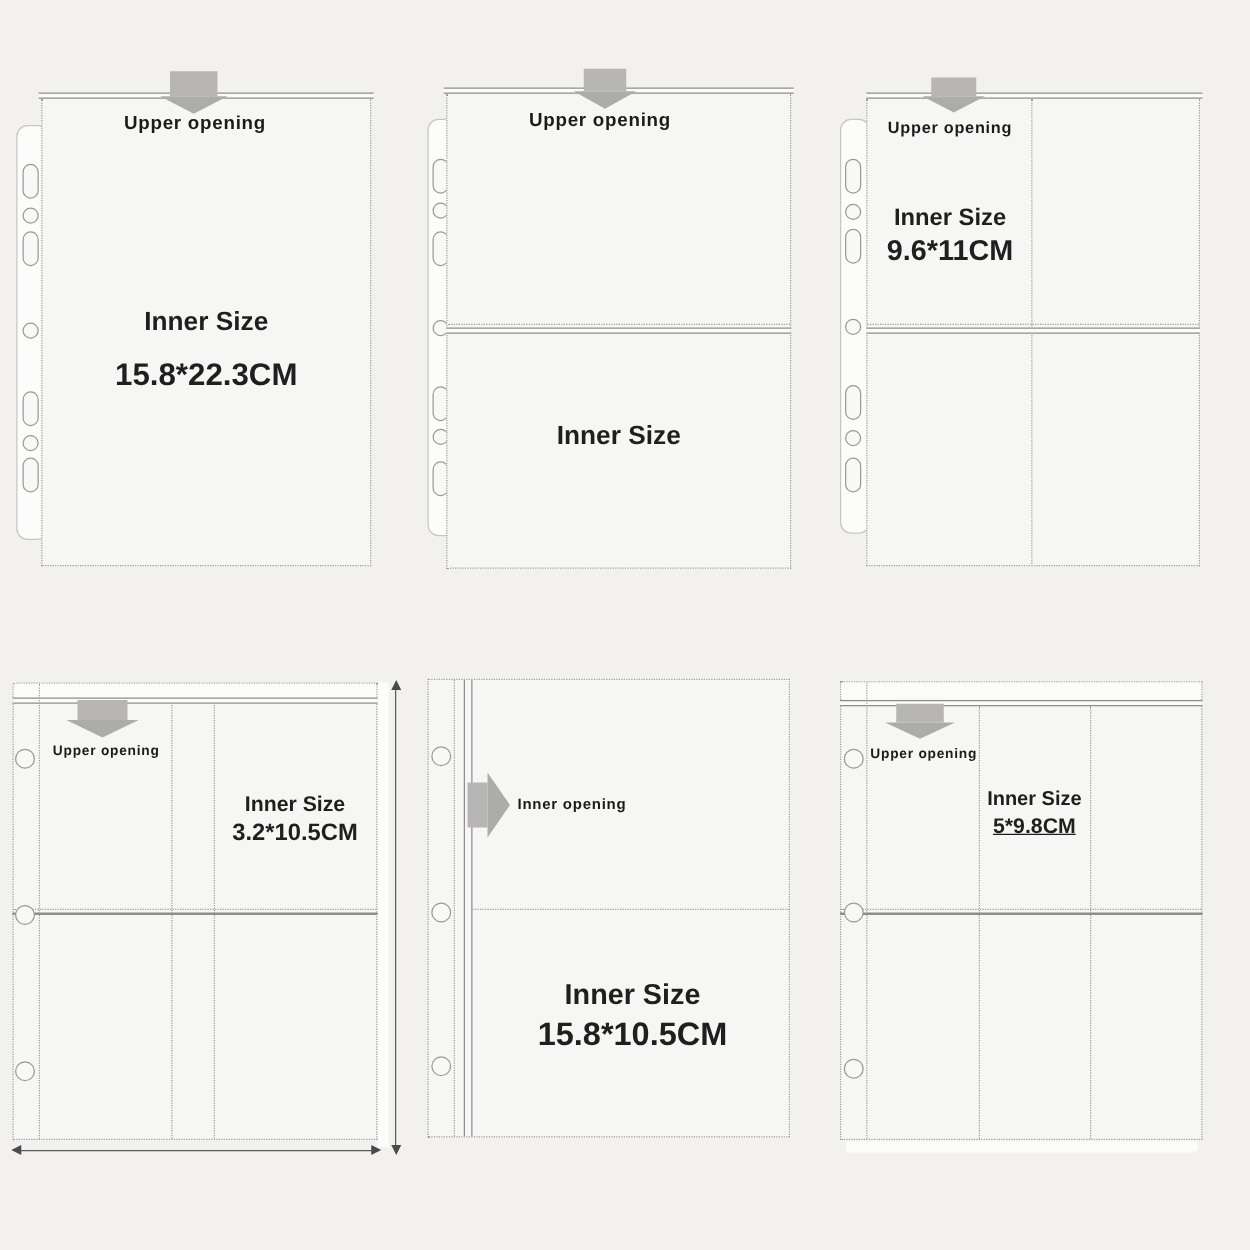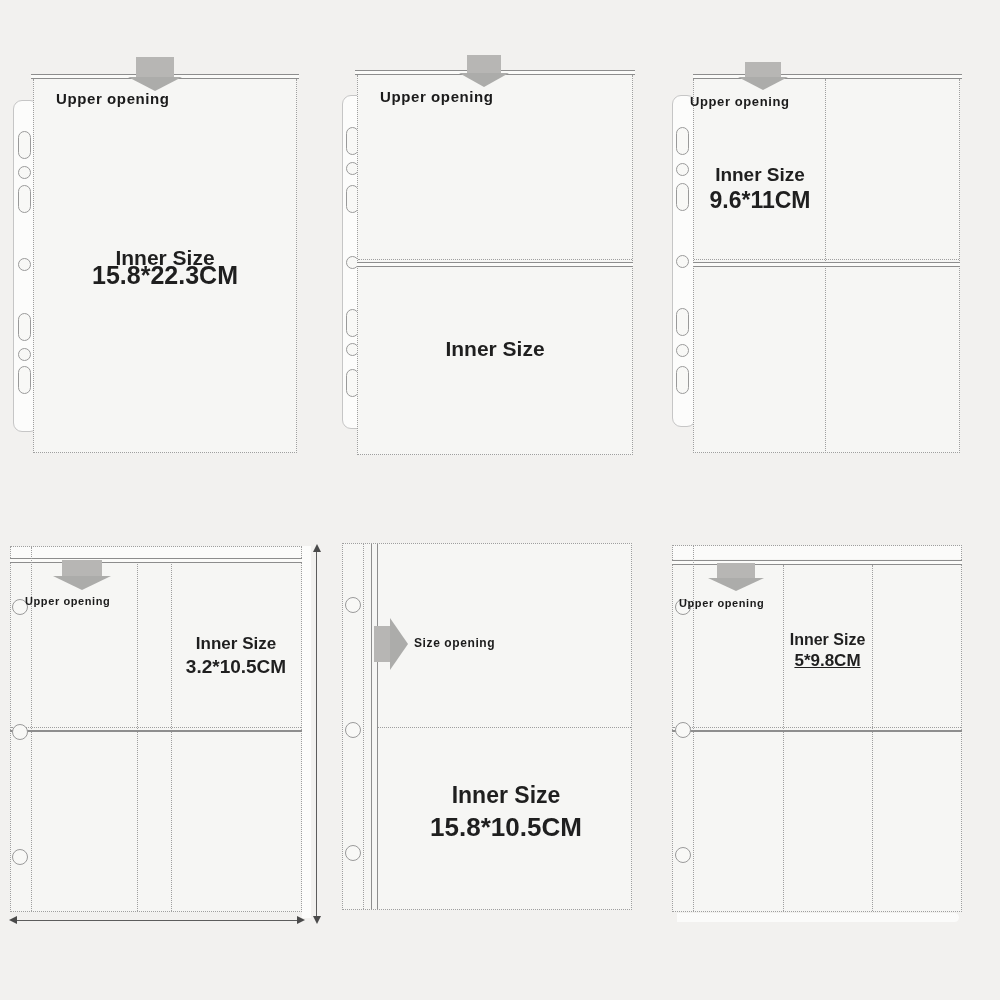--- a/index.html
+++ b/index.html
@@ -33,21 +33,21 @@
     background:#f8f8f6;box-sizing:border-box;
   }
   .hole-c{
     position:absolute;width:13px;height:13px;border:1.5px solid #9a9a9a;border-radius:50%;
     background:#f8f8f6;box-sizing:border-box;
   }
   .hole-c.big{width:16px;height:16px;}
   .arr-rect{position:absolute;background:#b7b6b4;}
   .tri{position:absolute;width:0;height:0;}
   .open-label{
-    position:absolute;font-weight:700;color:#1b1b1b;
+    position:absolute;font-weight:700;color:#1b1b1b;text-align:center;
     letter-spacing:0.6px;white-space:nowrap;
   }
   .size-label{
     position:absolute;font-weight:600;color:#1f1f1f;text-align:center;white-space:nowrap;
   }
   .mline-v{position:absolute;width:1px;background:#5c5c5c;}
   .mline-h{position:absolute;height:1px;background:#5c5c5c;}
 </style>
 </head>
 <body>
@@ -63,21 +63,21 @@
   <div class="hole-o" style="left:18px;top:326px;"></div>
 
   <div class="page" style="left:33px;top:39px;width:264px;height:374px;"></div>
   <div class="dline" style="left:31px;top:34px;width:268px;"></div>
 
   <div class="arr-rect" style="left:136px;top:17px;width:38px;height:20px;"></div>
   <div class="tri" style="left:128px;top:37px;border-left:27px solid transparent;border-right:27px solid transparent;border-top:14px solid #acacaa;"></div>
 
   <div class="open-label" style="left:56px;top:50px;width:200px;font-size:15px;">Upper opening</div>
   <div class="size-label" style="left:35px;top:206px;width:260px;font-size:21px;">Inner Size</div>
-  <div class="size-label" style="left:35px;top:221px;width:260px;font-size:25px;">15.8*22.3CM</div>
+  <div class="size-label" style="left:35px;top:246px;width:260px;font-size:25px;">15.8*22.3CM</div>
 </div>
 
 <div class="panel" style="left:340px;top:40px;width:300px;height:430px;">
   <div class="strip" style="left:2px;top:55px;width:22px;height:332px;"></div>
   <div class="hole-o" style="left:6px;top:87px;"></div>
   <div class="hole-c" style="left:6px;top:122px;"></div>
   <div class="hole-o" style="left:6px;top:145px;"></div>
   <div class="hole-c" style="left:6px;top:216px;"></div>
   <div class="hole-o" style="left:6px;top:269px;"></div>
   <div class="hole-c" style="left:6px;top:303px;"></div>
@@ -156,21 +156,21 @@
   <div class="solidv" style="left:37px;top:9px;height:365px;"></div>
   <div class="doth" style="left:38px;top:192px;width:253px;"></div>
 
   <div class="hole-c big" style="left:5px;top:62px;"></div>
   <div class="hole-c big" style="left:5px;top:187px;"></div>
   <div class="hole-c big" style="left:5px;top:310px;"></div>
 
   <div class="arr-rect" style="left:34px;top:91px;width:16px;height:36px;"></div>
   <div class="tri" style="left:50px;top:83px;border-top:26px solid transparent;border-bottom:26px solid transparent;border-left:18px solid #acacaa;"></div>
 
-  <div class="open-label" style="left:74px;top:101px;width:140px;font-size:12px;text-align:left;">Size opening</div>
+  <div class="open-label" style="left:74px;top:101px;width:140px;font-size:12px;text-align:left;">Inner opening</div>
   <div class="size-label" style="left:40px;top:247px;width:252px;font-size:23px;">Inner Size</div>
   <div class="size-label" style="left:40px;top:277px;width:252px;font-size:26px;">15.8*10.5CM</div>
 </div>
 
 <div class="panel" style="left:660px;top:535px;width:340px;height:400px;">
   <div class="page all" style="left:12px;top:10px;width:290px;height:367px;"></div>
   <div class="band" style="left:13px;top:11px;width:288px;height:13px;"></div>
   <div class="dline" style="left:12px;top:25px;width:290px;"></div>
   <div class="dotv" style="left:33px;top:11px;height:365px;"></div>
   <div class="dotv" style="left:123px;top:30px;height:346px;"></div>

